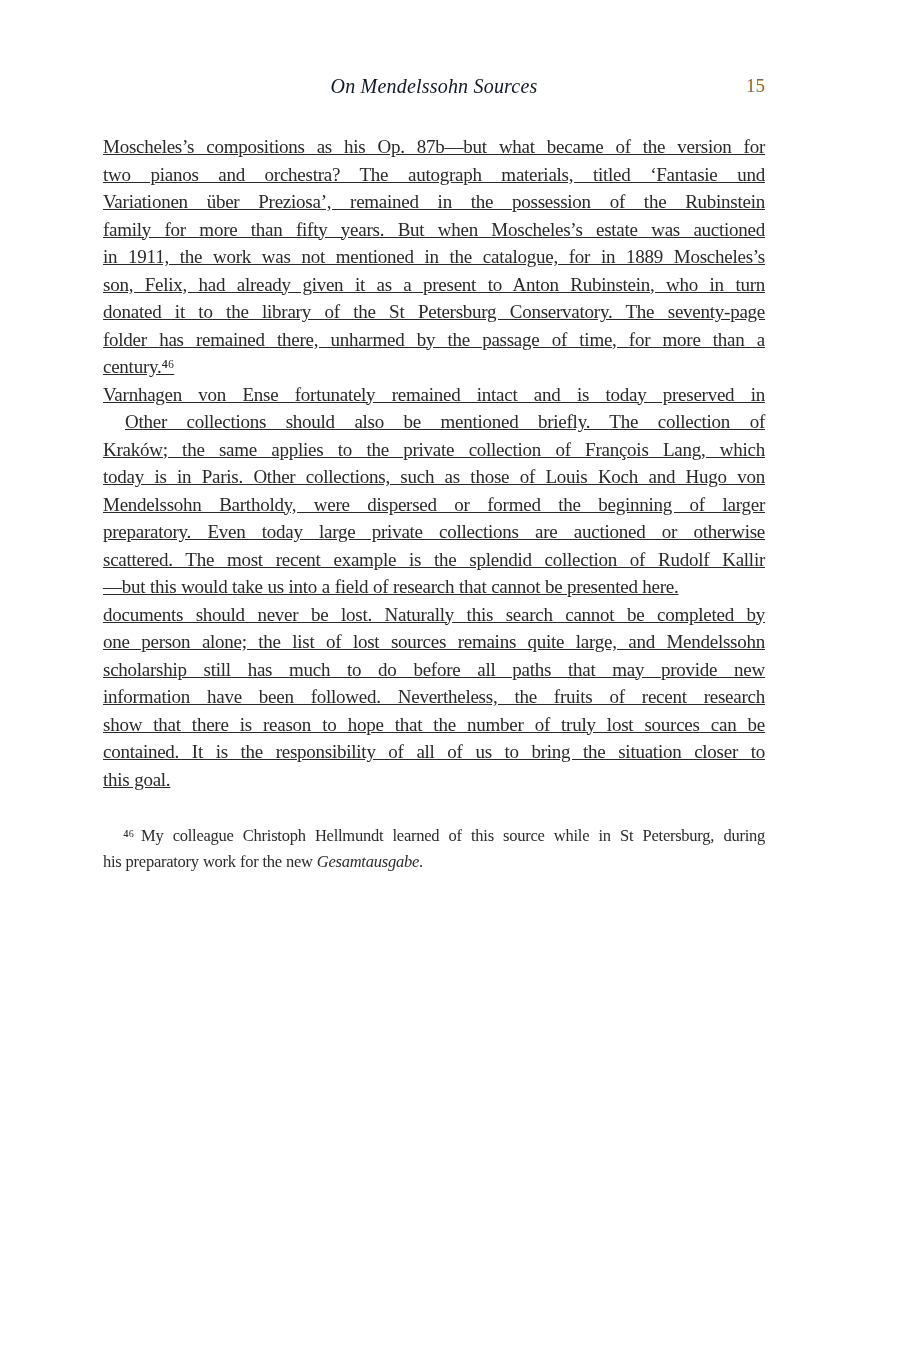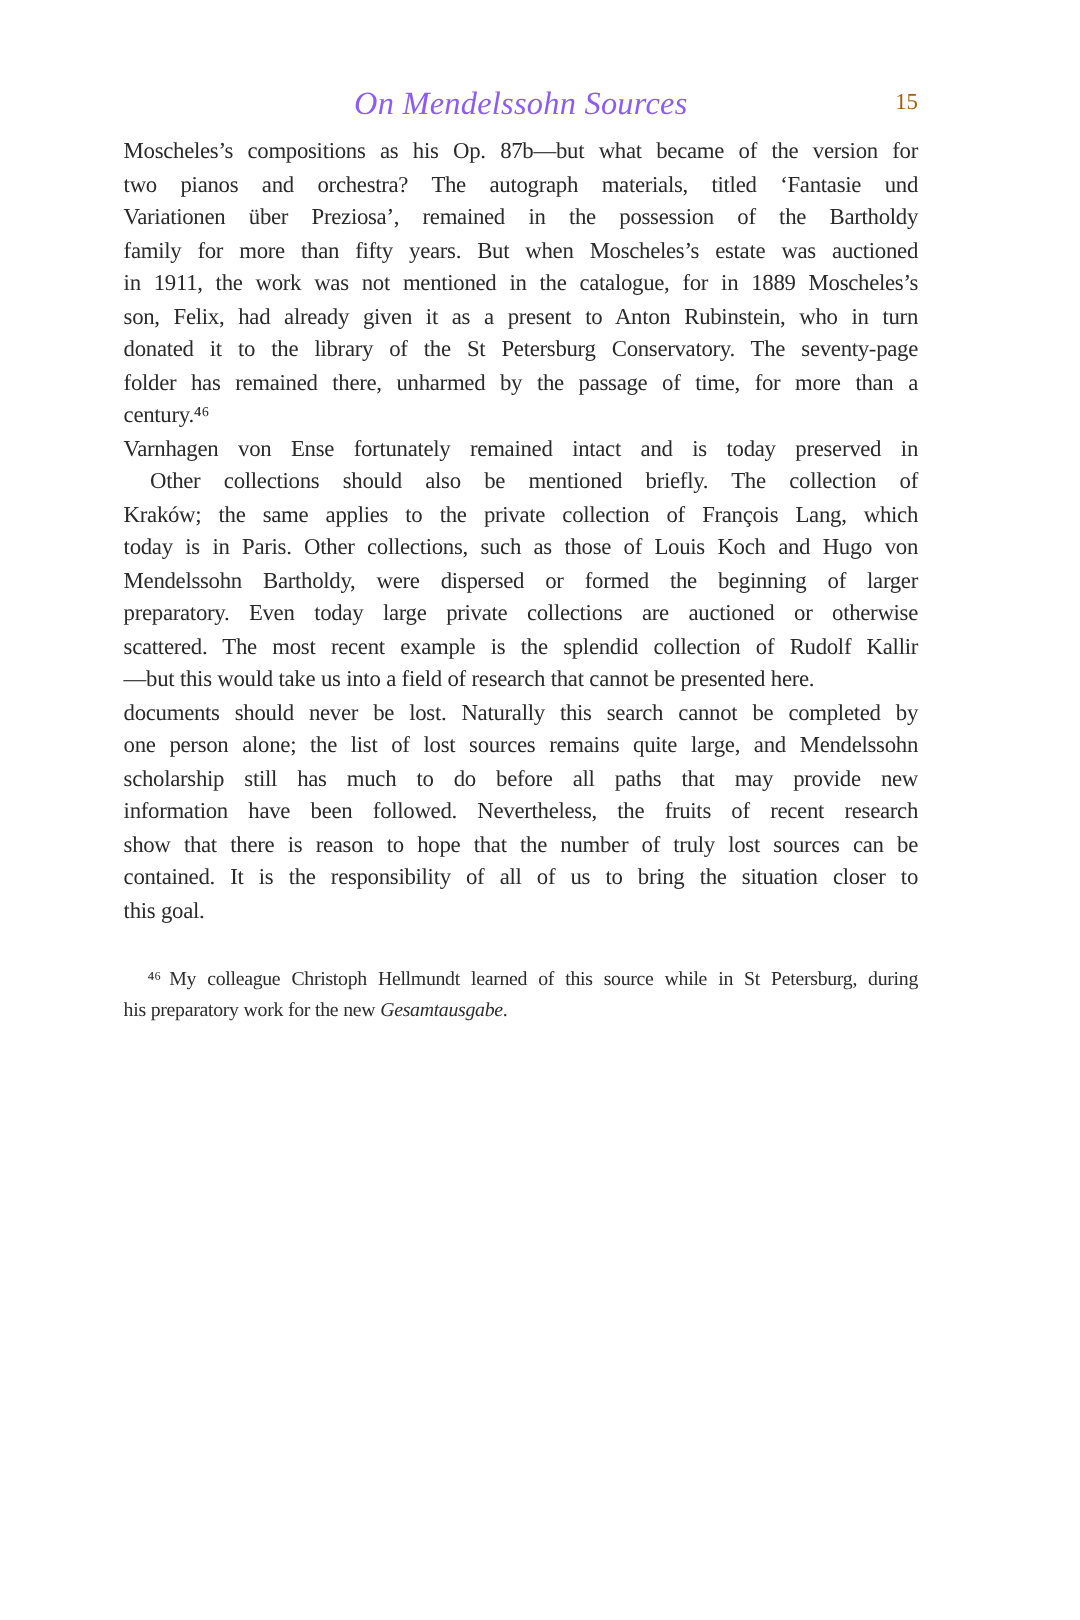--- a/index.html
+++ b/index.html
@@ -24,35 +24,36 @@
   }
   .running-head {
     position: relative;
     height: 24px;
     line-height: 24px;
   }
   .head-title {
     display: block;
     text-align: center;
     font-style: italic;
-    font-size: 27px;
+    font-size: 20px;
     letter-spacing: 0.2px;
-    color: #8b5cf6;
+    color: #0f172a;
   }
   .page-num {
     position: absolute;
     right: 0;
     top: 0;
     font-size: 19px;
     color: #a16207;
   }
   .body-text {
-    margin-top: 15px;
+    margin-top: 35px;
     font-size: 19px;
     line-height: 27.5px;
+    text-decoration: underline;
   }
   .para { margin: 0; }
   .line {
     text-align: justify;
     text-align-last: justify;
     letter-spacing: -0.25px;
     word-spacing: 0.2px;
   }
   .line.final { text-align-last: left; }
   .line.indent { text-indent: 22px; }
@@ -84,21 +85,21 @@
 
     <div class="running-head">
       <span class="head-title">On Mendelssohn Sources</span>
       <span class="page-num">15</span>
     </div>
 
     <div class="body-text">
         <div class="para">
           <div class="line">Moscheles’s compositions as his Op. 87b—but what became of the version for</div>
           <div class="line">two pianos and orchestra? The autograph materials, titled ‘Fantasie und</div>
-          <div class="line">Variationen über Preziosa’, remained in the possession of the Bartholdy</div>
+          <div class="line">Variationen über Preziosa’, remained in the possession of the Rubinstein</div>
           <div class="line">family for more than fifty years. But when Moscheles’s estate was auctioned</div>
           <div class="line">in 1911, the work was not mentioned in the catalogue, for in 1889 Moscheles’s</div>
           <div class="line">son, Felix, had already given it as a present to Anton Rubinstein, who in turn</div>
           <div class="line">donated it to the library of the St Petersburg Conservatory. The seventy-page</div>
           <div class="line">folder has remained there, unharmed by the passage of time, for more than a</div>
           <div class="line final">century.⁴⁶</div>
         </div>
         <div class="para">
           <div class="line">Varnhagen von Ense fortunately remained intact and is today preserved in</div>
           <div class="line indent">Other collections should also be mentioned briefly. The collection of</div>

